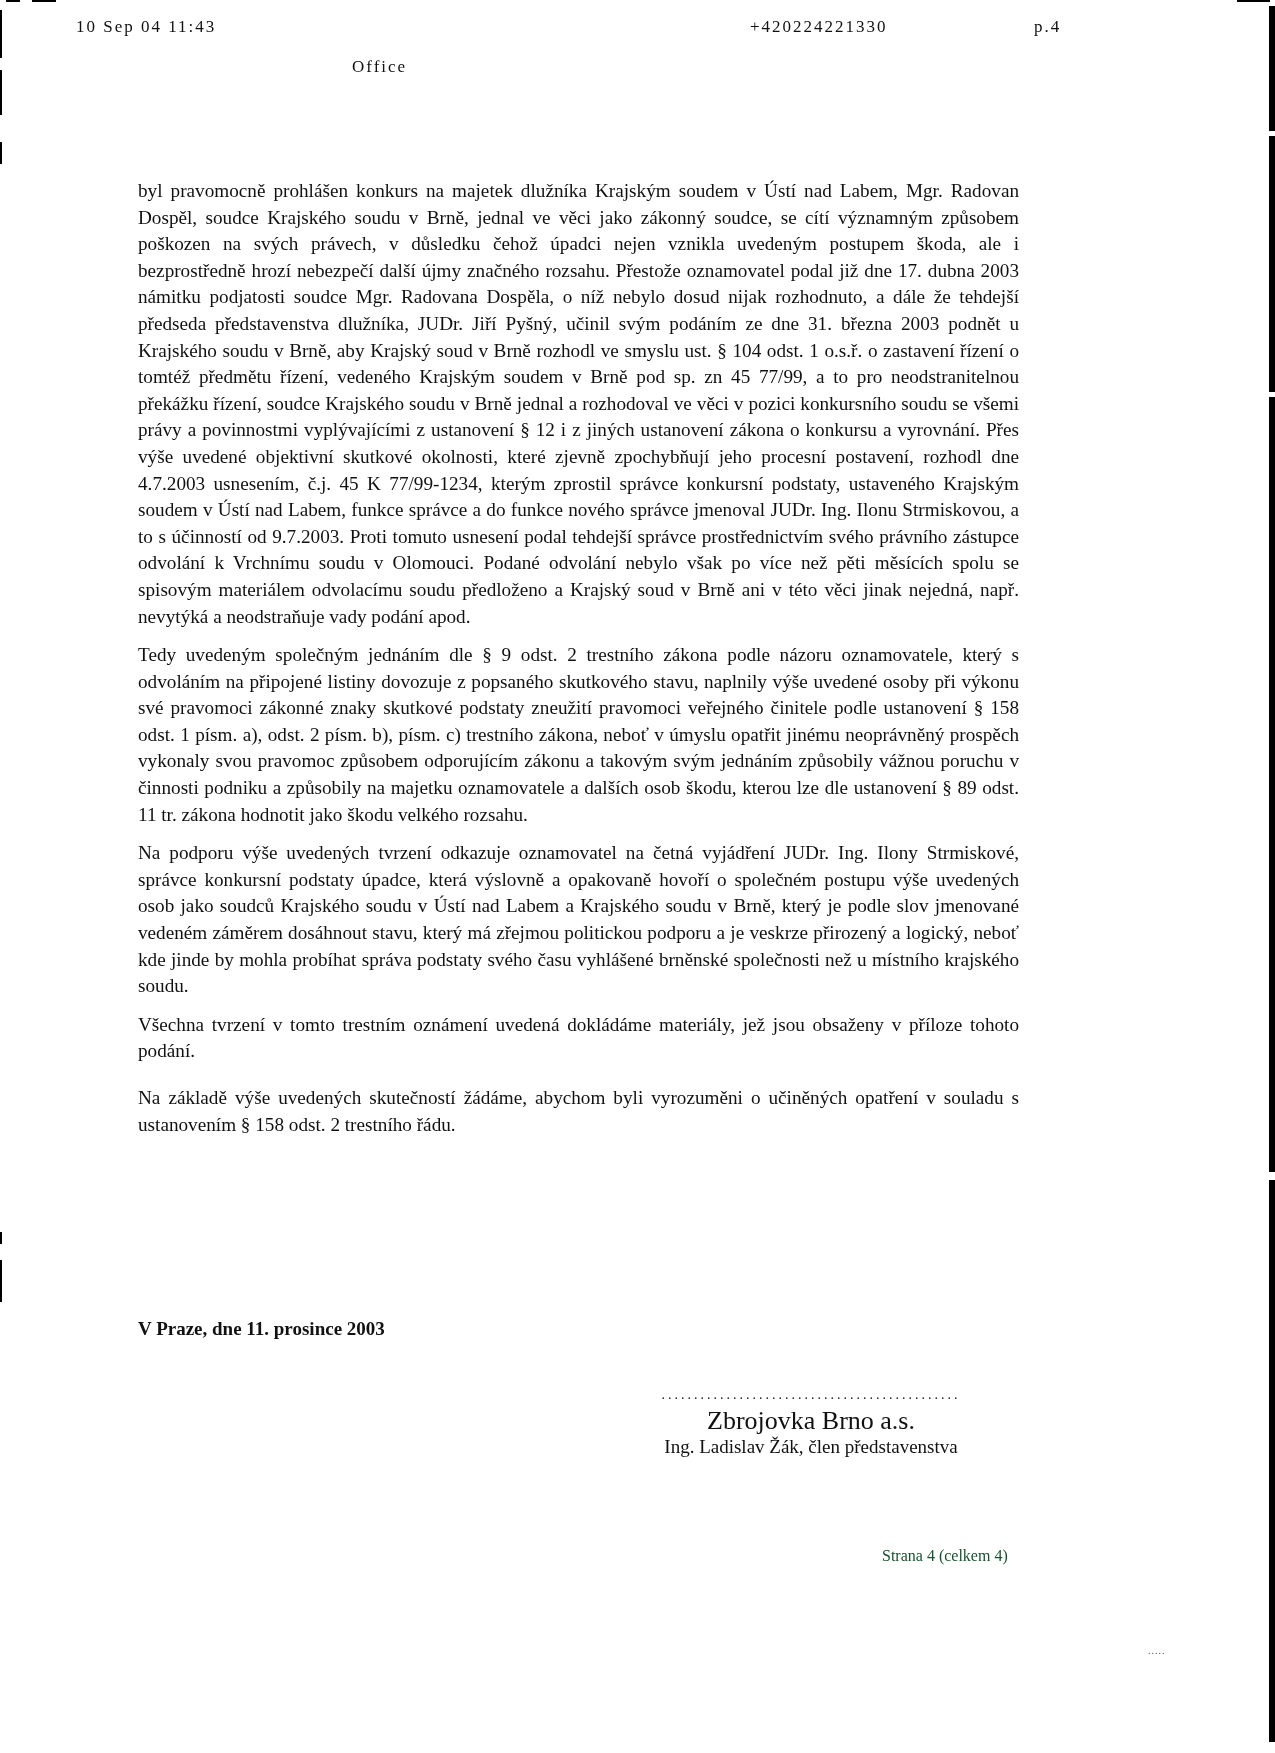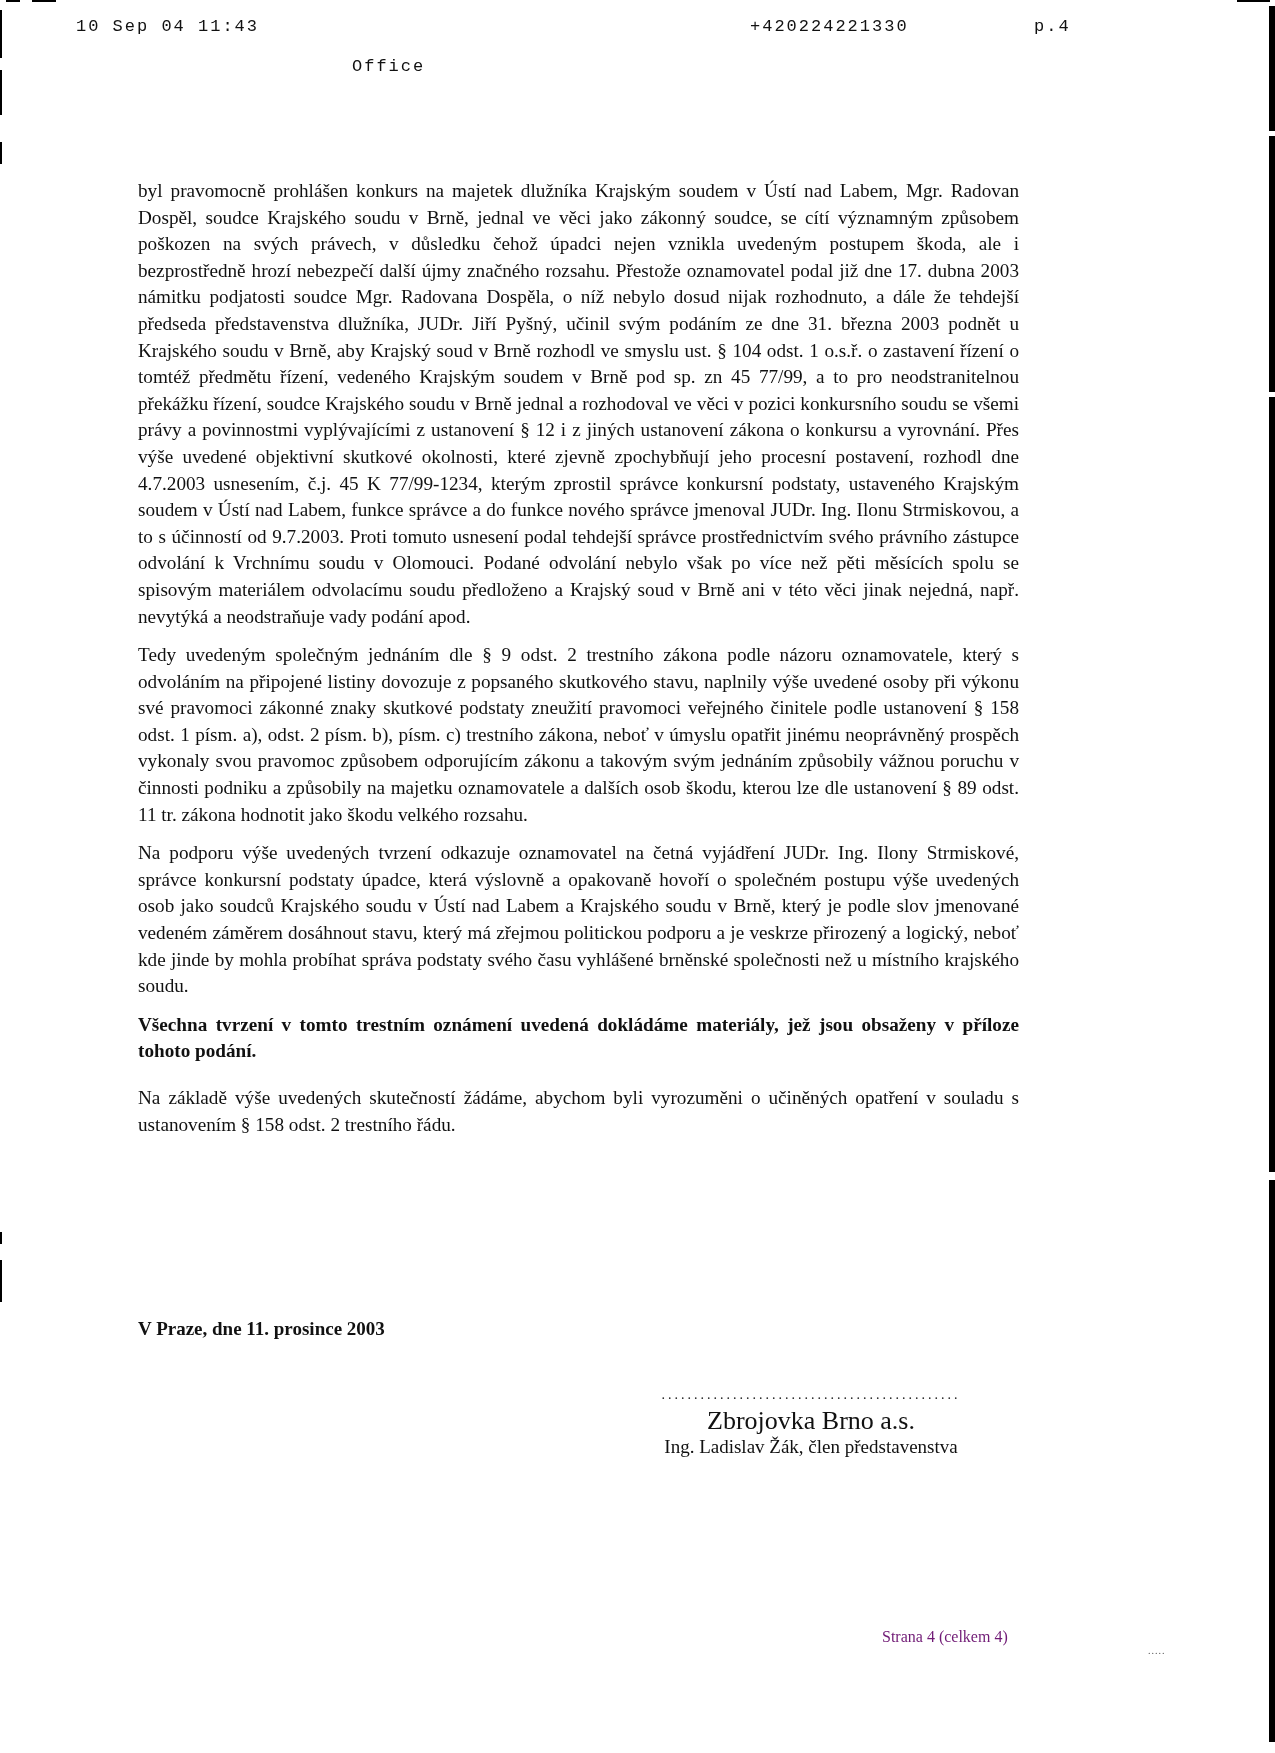--- a/index.html
+++ b/index.html
@@ -2,54 +2,54 @@
 <html><head>
 <meta charset="utf-8">
 <style>
   html, body { margin: 0; padding: 0; background: #ffffff; }
   body {
     width: 1275px; height: 1753px; position: relative; overflow: hidden;
     font-family: "Liberation Serif", serif; color: #111111;
   }
   .fax-header {
     position: absolute; top: 17px; left: 0; width: 1044px; height: 24px;
-    font-family: Liberation Mono, monospace;
+    font-family: Liberation Serif, serif;
     font-size: 17px; letter-spacing: 2px; color: #111;
   }
   .fax-header span { position: absolute; top: 0; white-space: pre; }
   .fh-date { left: 76px; }
   .fh-office { left: 352px; margin-top: 40px; }
   .fh-phone { left: 750px; }
   .fh-page { left: 1034px; }
 
   .edge-right { position: absolute; right: 0; width: 6px; background: #000; }
   .edge-left { position: absolute; left: 0; width: 2px; background: #000; }
   .top-scribble { position: absolute; top: 0; height: 2px; background: #000; }
 
   .doc-body {
     position: absolute; top: 178px; left: 138px; width: 897px;
     font-size: 19.2px; line-height: 26.6px; text-align: justify;
   }
   .doc-body p { margin: 0 16px 12px 0; }
-  .doc-body p.gap-big { margin-bottom: 20px; font-weight: bold; }
+  .doc-body p.gap-big { margin-bottom: 20px; }
 
   .signoff {
     position: absolute; top: 1318px; left: 138px;
     font-size: 19px; font-weight: bold;
   }
   .signature {
     position: absolute; top: 1386px; left: 626px; width: 370px; text-align: center;
   }
   .sig-line {
     font-size: 14px; letter-spacing: 3px; color: #222; white-space: nowrap; line-height: 18px;
   }
   .sig-company { font-weight: normal; font-size: 26px; line-height: 26px; margin-top: 4px; }
   .sig-person { font-size: 19px; line-height: 26px; }
   .page-footer {
-    position: absolute; top: 1628px; left: 882px; font-size: 16px; color: #701a75;
+    position: absolute; top: 1547px; left: 882px; font-size: 16px; color: #14532d;
   }
   .stray-dots { position: absolute; top: 1645px; left: 1148px; font-size: 10px; color: #555; letter-spacing: 1px; }
 </style>
 </head>
 <body>
 
 <div class="top-scribble" style="left:6px;width:14px;"></div>
 <div class="top-scribble" style="left:32px;width:24px;"></div>
 <div class="top-scribble" style="left:1237px;width:33px;"></div>
 

